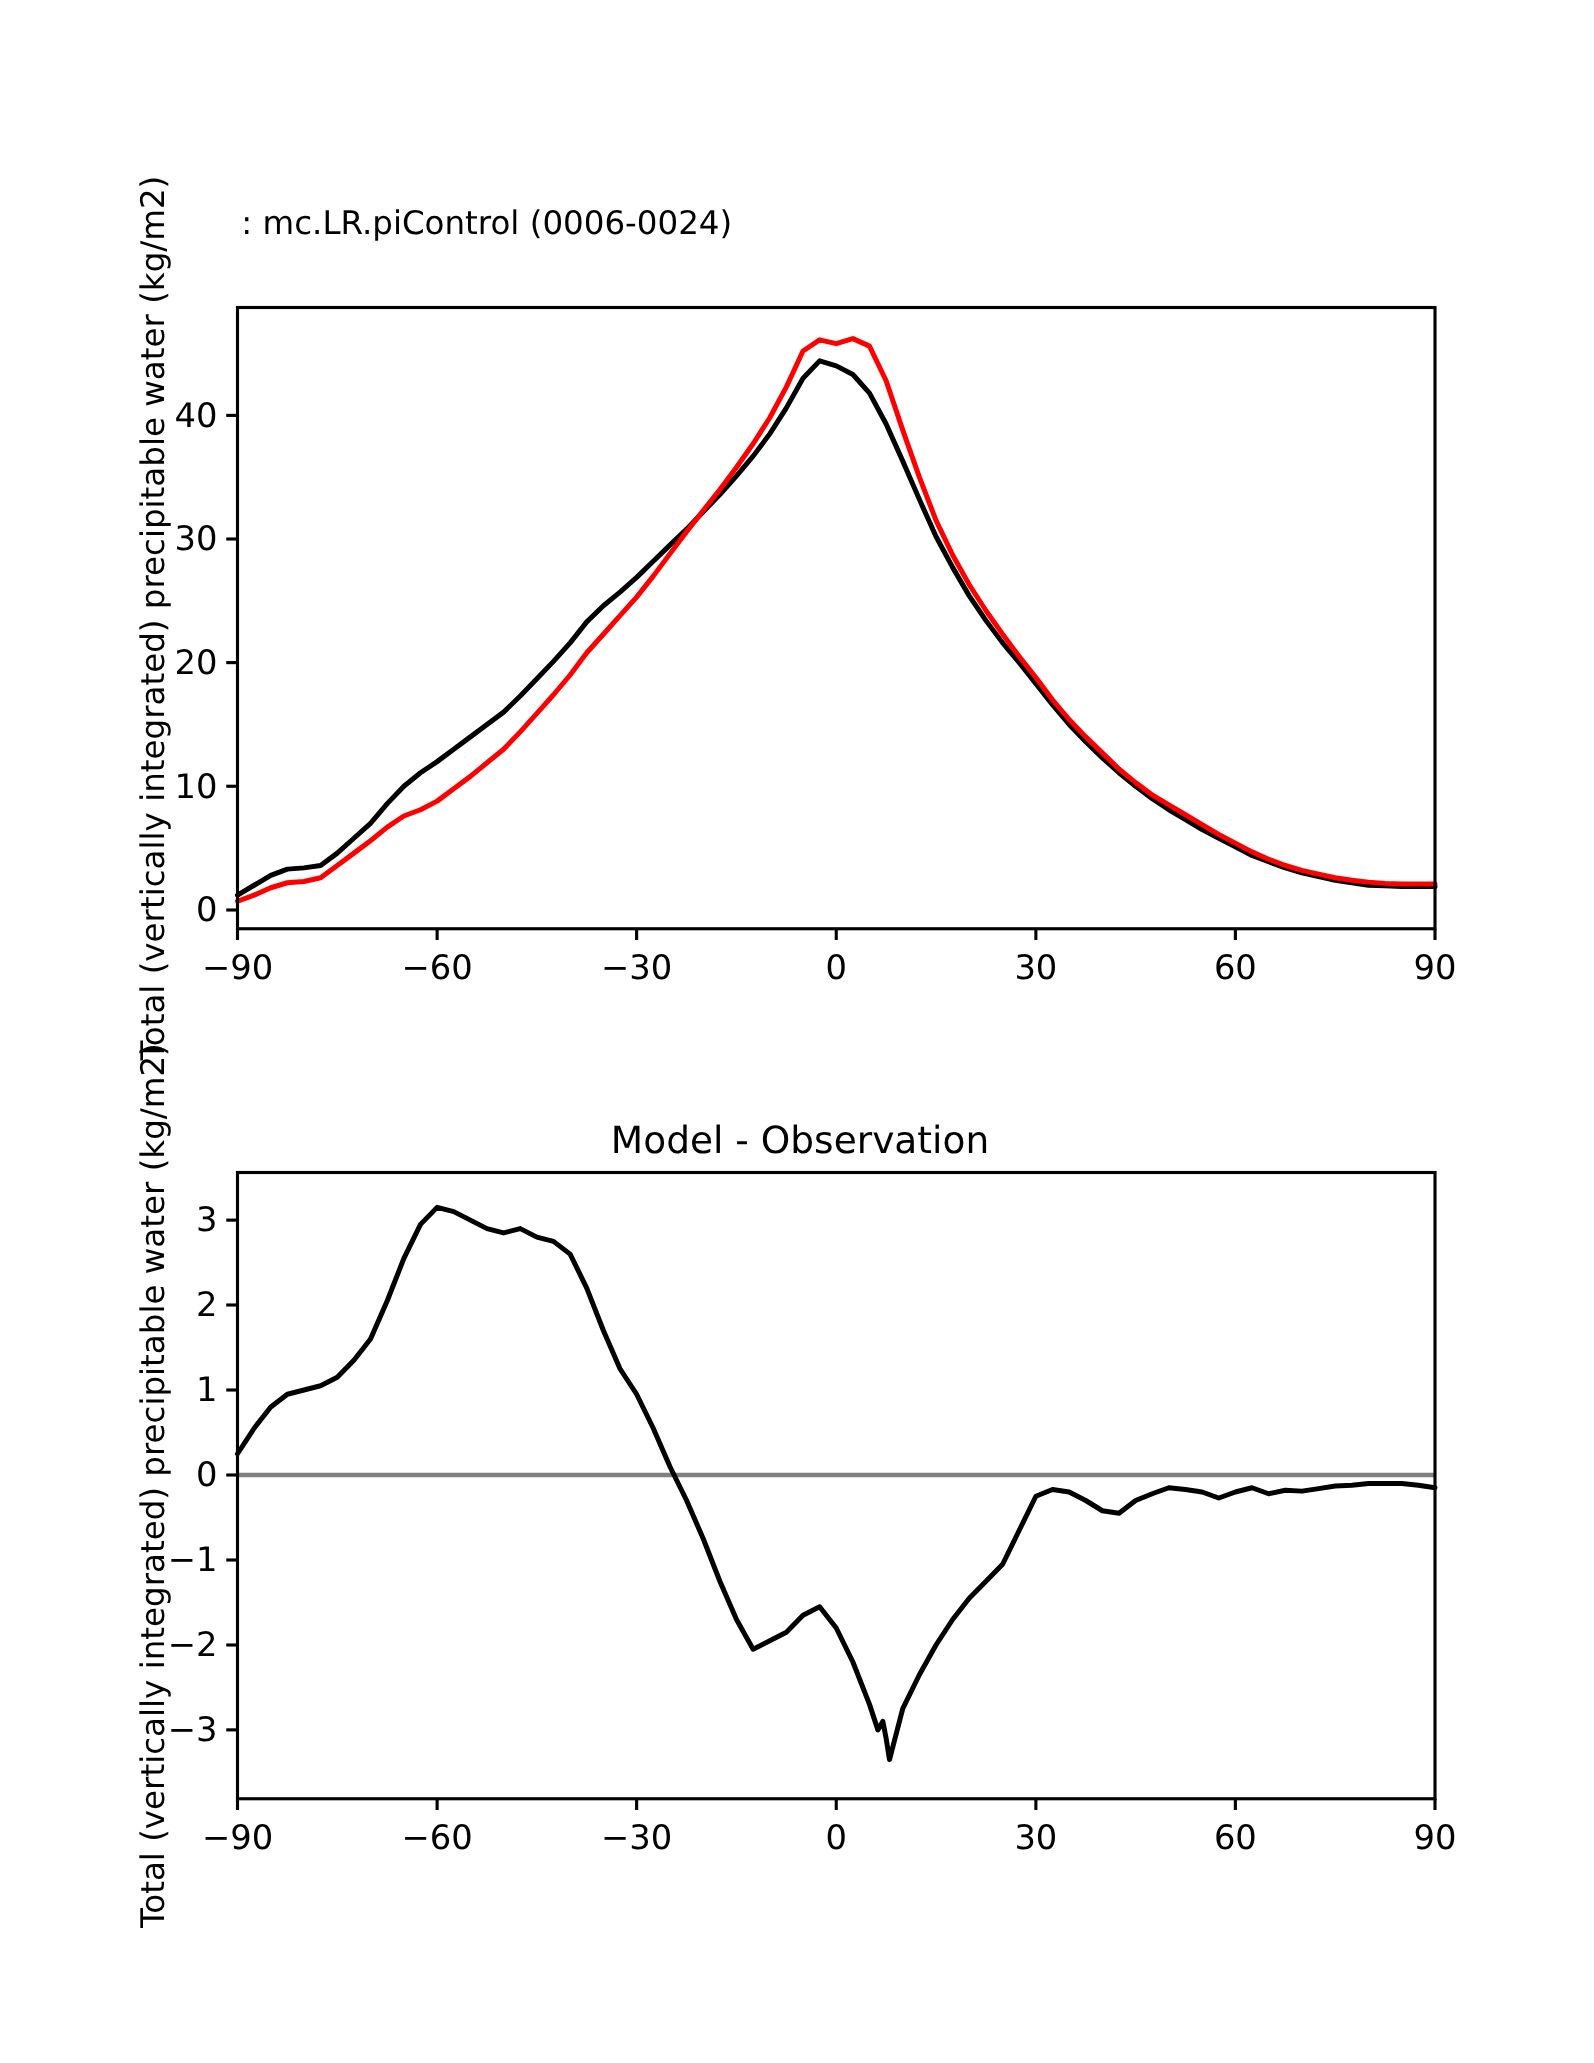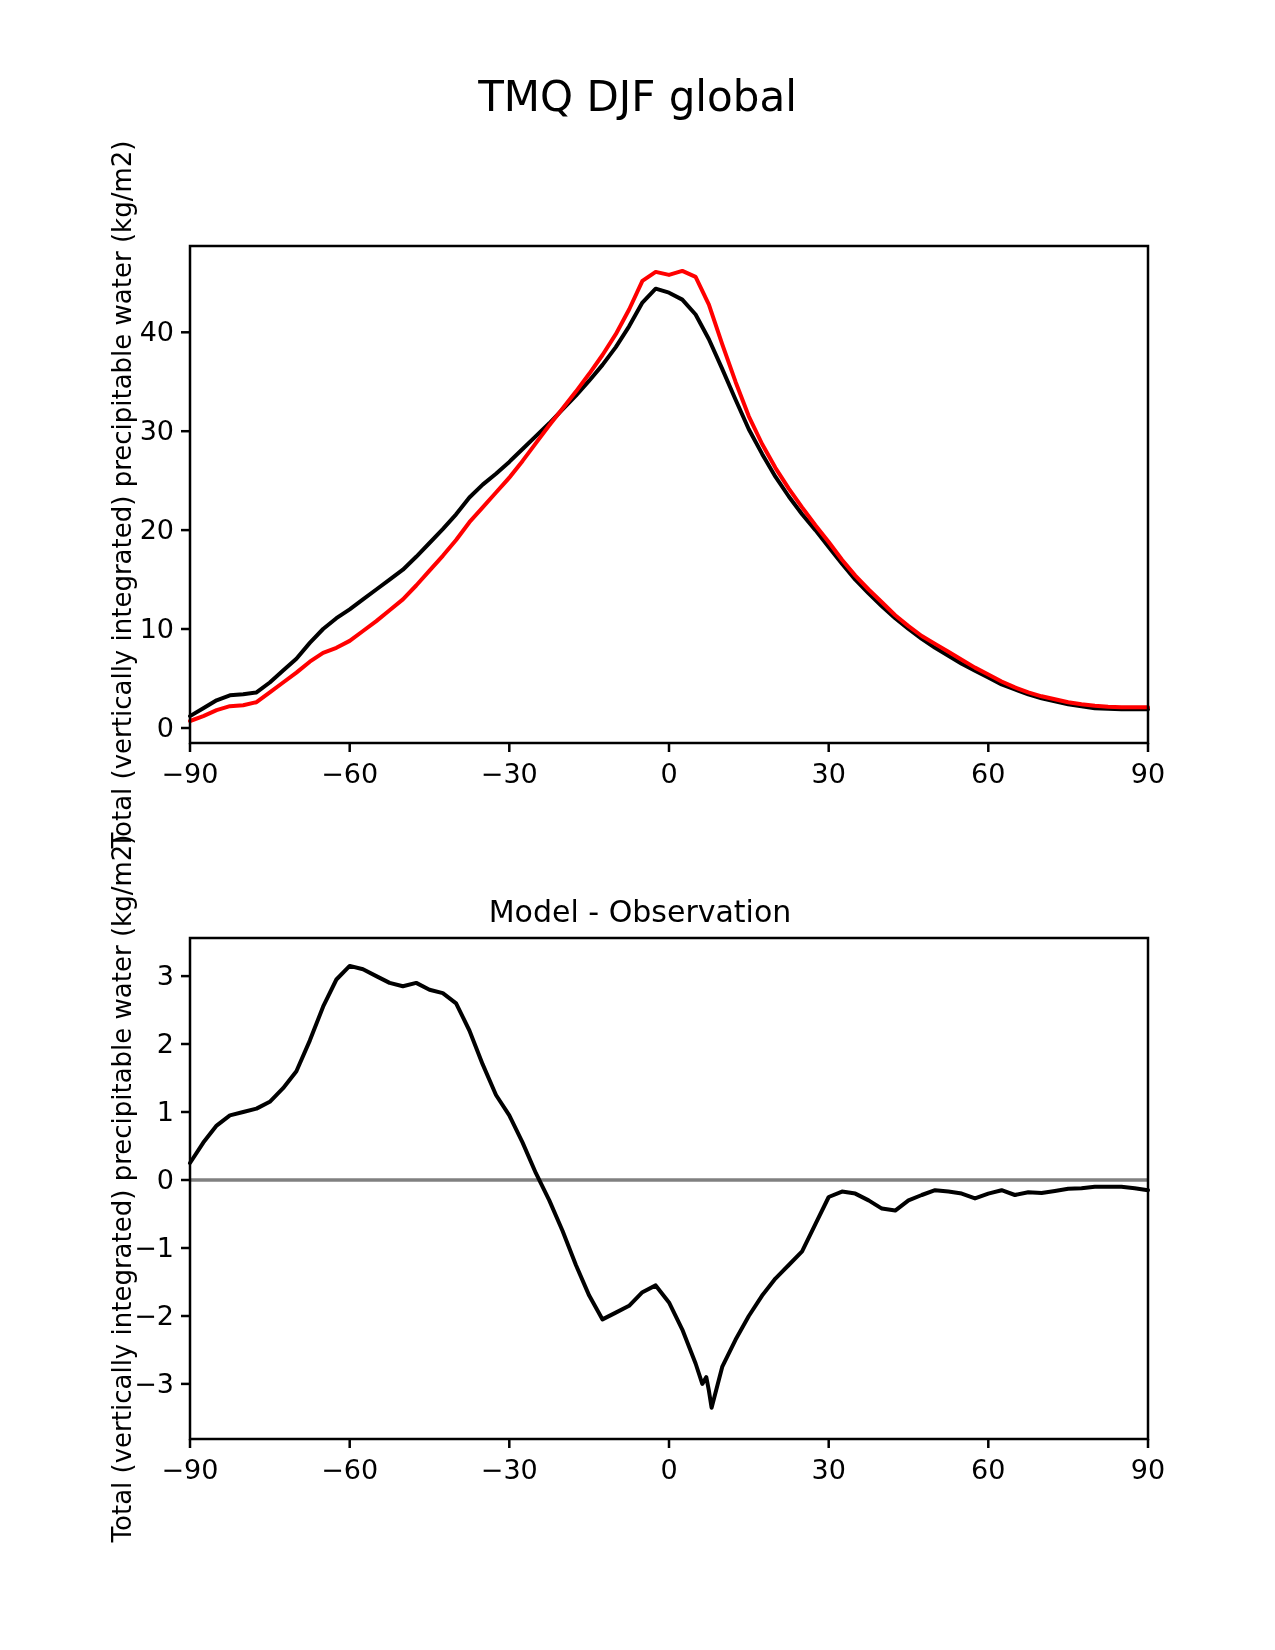--- a/index.html
+++ b/index.html
@@ -9,21 +9,21 @@
              font-size:42px;color:#000;}
   .legend-line{position:absolute;font-size:26px;white-space:pre;}
   .legend-model{left:193px;top:164px;color:#000000;}
   .legend-ref{left:183px;top:196px;}
   svg{position:absolute;left:0;top:0;}
 </style>
 </head>
 <body>
 
 <div class="fig">
-  <div class="fig-title">TMQ DJF global</div>
+  <div class="legend-line legend-model">: mc.LR.piControl (0006-0024)</div>
   <svg id="plot1" width="1275" height="1650">
       <path d="M190.0,716.1L203.3,708.2L216.6,700.3L229.9,695.3L243.2,694.3L256.5,692.4L269.8,682.5L283.1,670.6L296.4,658.7L309.8,642.9L323.1,629.0L336.4,618.2L349.7,609.3L363.0,599.4L376.3,589.5L389.6,579.6L402.9,569.7L416.2,556.8L429.5,543.0L442.8,529.1L456.1,514.3L469.4,497.5L482.7,484.6L496.0,473.7L509.3,461.9L522.6,449.0L535.9,436.1L549.3,423.3L562.6,409.4L575.9,395.6L589.2,380.7L602.5,364.9L615.8,347.1L629.1,326.3L642.4,302.6L655.7,288.7L669.0,292.7L682.3,299.6L695.6,314.5L708.9,339.2L722.2,368.9L735.5,399.5L748.8,429.2L762.1,453.9L775.4,476.7L788.8,496.5L802.1,514.3L815.4,530.1L828.7,546.9L842.0,563.7L855.3,579.6L868.6,593.4L881.9,606.3L895.2,618.2L908.5,629.0L921.8,638.9L935.1,647.8L948.4,655.7L961.7,663.7L975.0,670.6L988.3,677.5L1001.6,684.4L1014.9,689.4L1028.3,694.3L1041.6,698.3L1054.9,701.3L1068.2,704.2L1081.5,706.2L1094.8,708.2L1108.1,708.7L1121.4,709.2L1134.7,709.2L1148.0,709.2" fill="none" stroke="#000000" stroke-width="4" stroke-linejoin="round" stroke-linecap="round"></path>
       <path d="M190.0,721.0L203.3,716.1L216.6,710.2L229.9,706.2L243.2,705.2L256.5,702.2L269.8,692.4L283.1,682.5L296.4,672.6L309.8,661.7L323.1,652.8L336.4,647.8L349.7,640.9L363.0,631.0L376.3,621.1L389.6,610.2L402.9,599.4L416.2,585.5L429.5,570.7L442.8,555.8L456.1,540.0L469.4,522.2L482.7,507.4L496.0,492.5L509.3,477.7L522.6,460.9L535.9,443.1L549.3,425.3L562.6,408.4L575.9,391.6L589.2,373.8L602.5,355.0L615.8,334.2L629.1,309.5L642.4,280.8L655.7,271.9L669.0,274.9L682.3,270.9L695.6,276.9L708.9,304.6L722.2,344.1L735.5,381.7L748.8,416.3L762.1,444.0L775.4,467.8L788.8,488.6L802.1,507.4L815.4,525.2L828.7,542.0L842.0,559.8L855.3,575.6L868.6,589.5L881.9,602.3L895.2,615.2L908.5,626.1L921.8,636.0L935.1,643.9L948.4,651.8L961.7,659.7L975.0,667.6L988.3,674.5L1001.6,681.5L1014.9,687.4L1028.3,692.4L1041.6,696.3L1054.9,699.3L1068.2,702.2L1081.5,704.2L1094.8,705.7L1108.1,706.7L1121.4,707.2L1134.7,707.2L1148.0,707.2" fill="none" stroke="#ff0000" stroke-width="4" stroke-linejoin="round" stroke-linecap="round"></path>
       <rect x="190" y="246" width="958" height="497" fill="none" stroke="#000" stroke-width="2.5"></rect>
       <line x1="190.0" x2="190.0" y1="743" y2="752" stroke="#000" stroke-width="2.5"></line>
       <text x="190.0" y="783" text-anchor="middle" font-size="27" fill="#000">−90</text>
       <line x1="349.7" x2="349.7" y1="743" y2="752" stroke="#000" stroke-width="2.5"></line>
       <text x="349.7" y="783" text-anchor="middle" font-size="27" fill="#000">−60</text>
       <line x1="509.3" x2="509.3" y1="743" y2="752" stroke="#000" stroke-width="2.5"></line>
       <text x="509.3" y="783" text-anchor="middle" font-size="27" fill="#000">−30</text>

